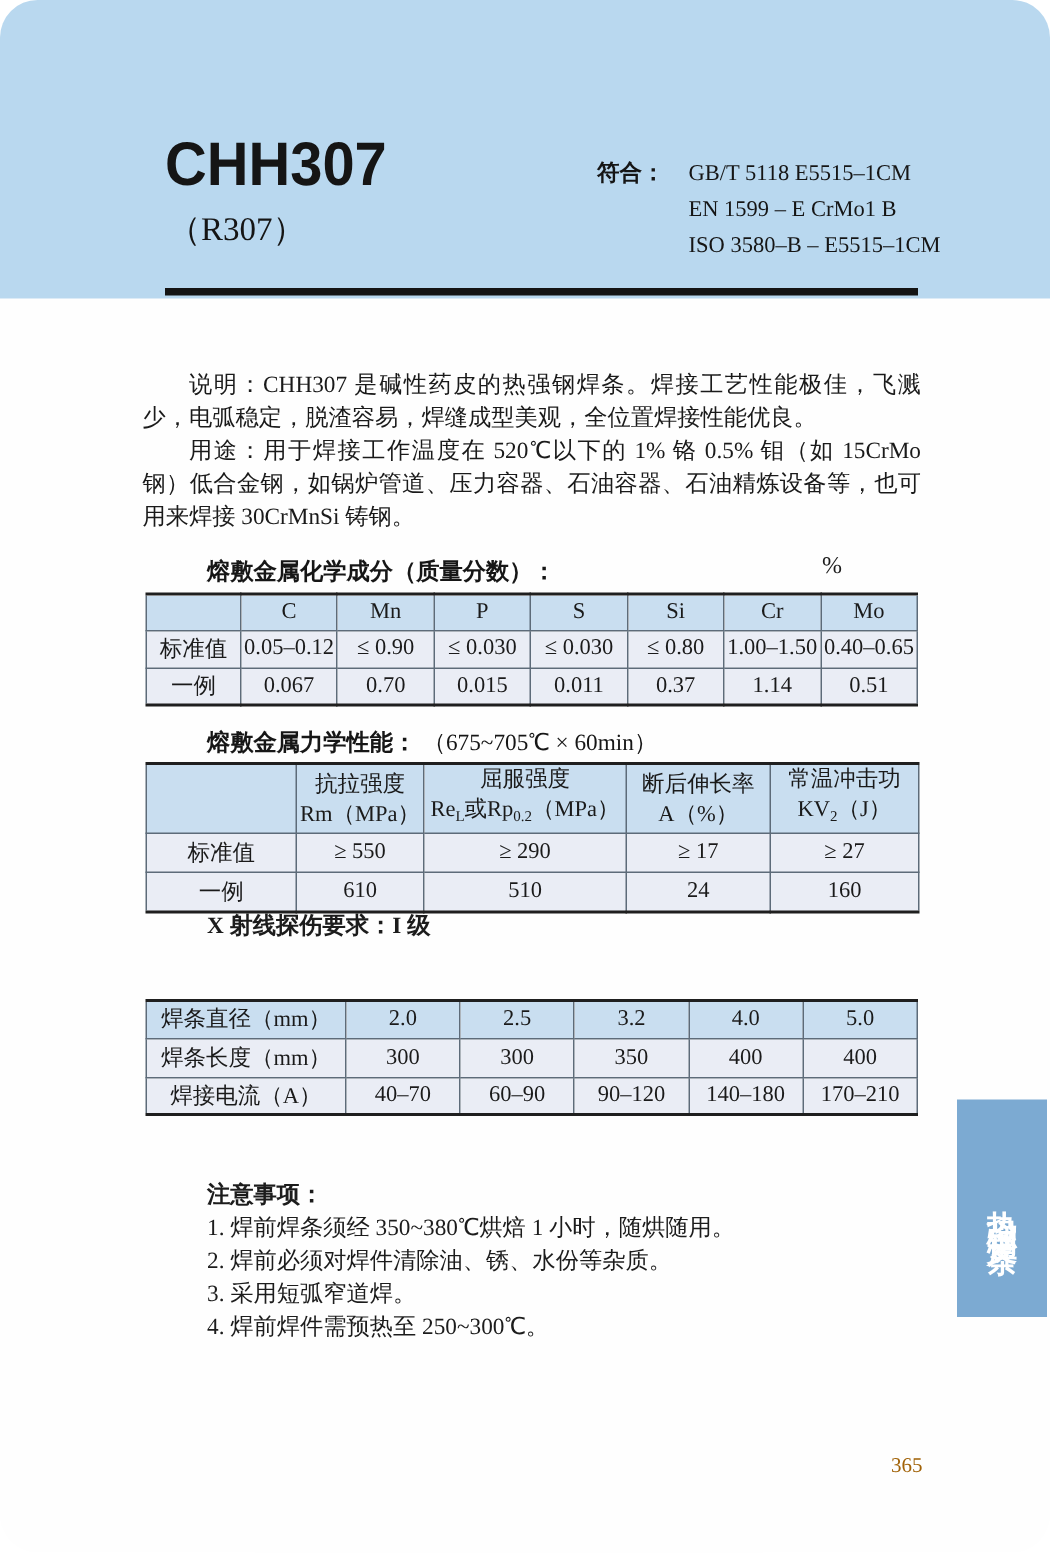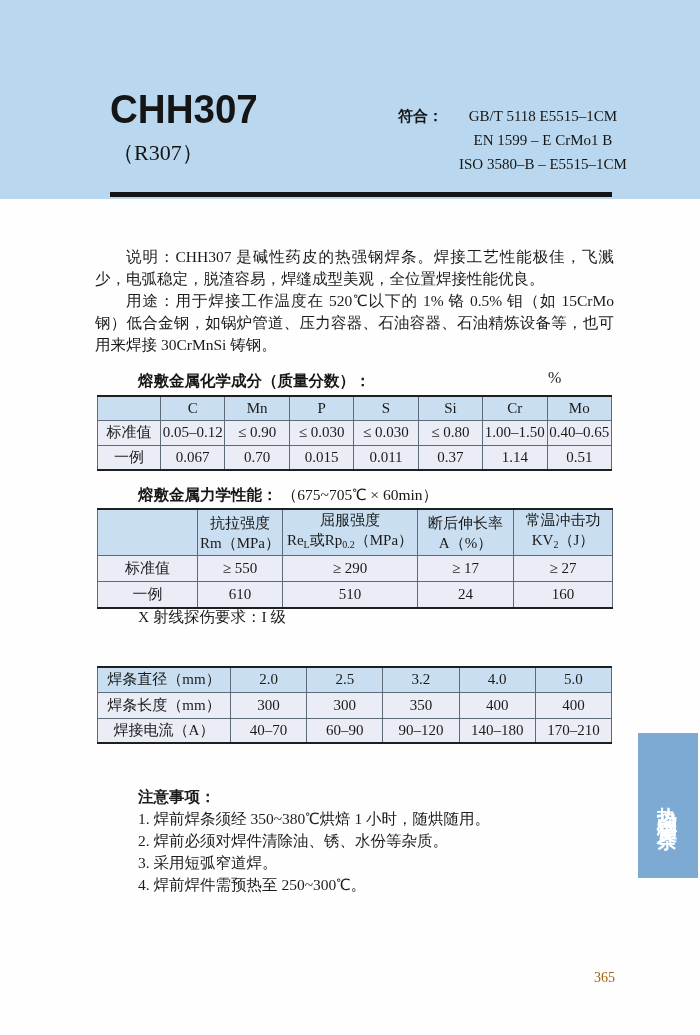--- a/index.html
+++ b/index.html
@@ -1,30 +1,30 @@
 <!DOCTYPE html>
 <html><head>
 <meta charset="utf-8">
 <style>
   * { margin:0; padding:0; box-sizing:border-box; }
   html,body { background:#ffffff; }
   body { font-family:"Liberation Serif", serif; color:#1c1c1c; }
-  .page { position:relative; width:700px; height:1035px; background:#fefefe; overflow:hidden; margin:0 auto; }
+  .page { position:relative; width:700px; height:1035px; background:#fefefe; overflow:hidden; margin:0 auto;border-radius:25px; }
 
   
   .band { position:absolute; left:0; top:0; width:700px; height:199px; background:#b9d8ef; }
   .rule { position:absolute; left:110px; top:192px; width:502px; height:5px; background:#141414; }
   .title { position:absolute; left:110px; top:86px; font-family:"Liberation Sans", sans-serif;
            font-weight:bold; font-size:41px; letter-spacing:0px; color:#151515; transform:scaleX(.94);
            transform-origin:left; }
   .subtitle { position:absolute; left:112px; top:138px; font-size:22px; color:#151515; }
   .standards { position:absolute; left:398px; top:104px; display:grid; grid-template-columns:auto auto;
                column-gap:16px; font-size:15px; line-height:24px; color:#151515; }
   .conform { font-family:"Liberation Sans", sans-serif; font-weight:bold; }
-  .std-lines div { white-space:nowrap;text-align:center; }
+  .std-lines div { white-space:nowrap; }
 
   
   .para { position:absolute; left:95px; width:519px; font-size:15.5px; line-height:22px;
           text-align:justify; text-indent:2em; color:#1a1a1a; }
   .plabel { font-family:"Liberation Sans", sans-serif; font-weight:normal; }
 
   .sec-title { position:absolute; left:138px; font-family:"Liberation Sans", sans-serif;
                font-weight:bold; font-size:15.5px; color:#161616; white-space:nowrap; }
   .sec-title .cond { font-family:"Liberation Serif", serif; font-weight:normal; }
   .unit { position:absolute; left:548px; font-size:16px; }
@@ -43,21 +43,21 @@
   .chem-table tr { height:25px; }
   .chem-table tr.hdr { height:24px; }
 
   .mech-table tr.hdr { height:44px;margin-top:16px; }
   .mech-table tr.bod { height:26px; }
   .mech-table .h2l { line-height:20px; }
 
   .cur-table tr { height:25px; }
   .cur-table tr:nth-child(2) { height:26px; }
 
-  .xray { position:absolute; left:138px; font-size:15.5px; }
+  .xray { position:absolute; left:138px; font-size:15.5px;font-weight:bold; }
 
   .notes { position:absolute; left:138px; width:440px; font-size:15.5px; line-height:22px; }
   .notes .ntitle { font-family:"Liberation Sans", sans-serif; font-weight:bold;margin-top:18px; }
 
   
   .side-tab { position:absolute; left:638px; top:733px; width:60px; height:145px; background:#7caad2;
               display:flex; align-items:center; justify-content:center; }
   .side-tab span { writing-mode:vertical-rl; text-orientation:upright; color:#ffffff;
                    font-family:"Liberation Sans", sans-serif; font-weight:bold; font-size:20px;
                    letter-spacing:6px; }

